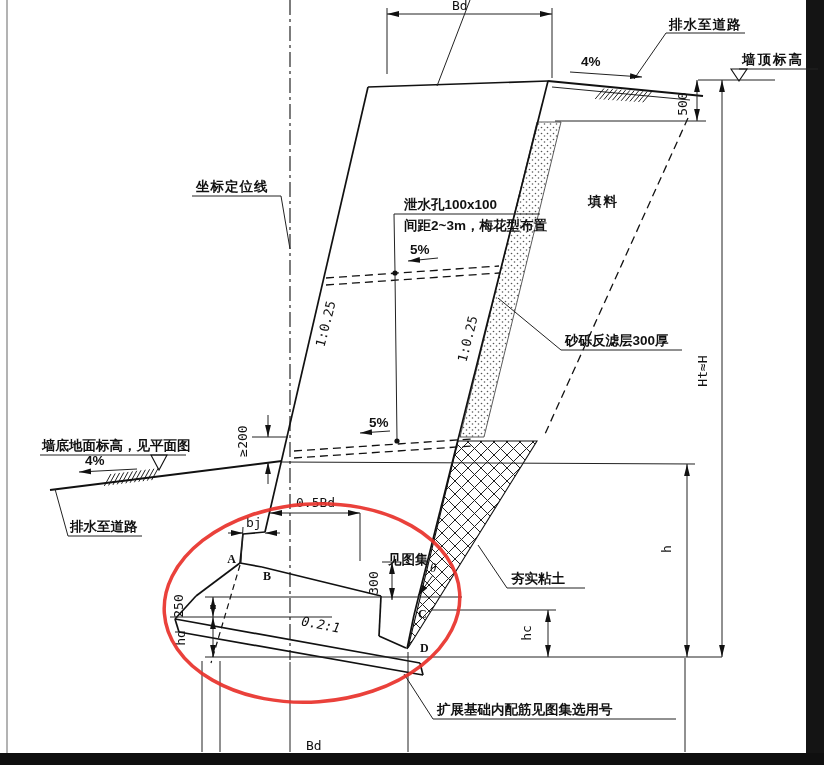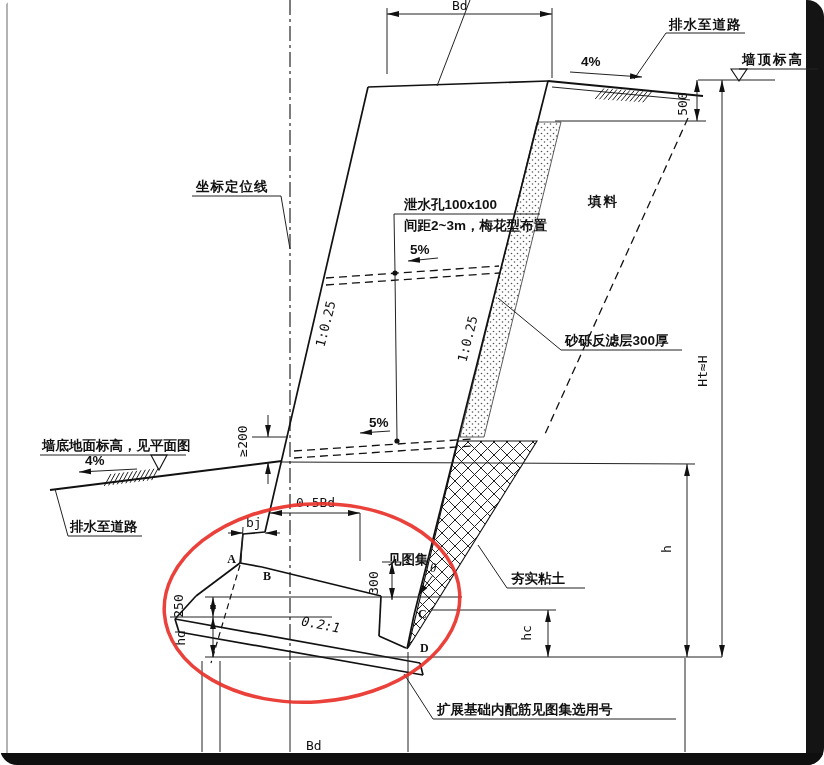--- a/index.html
+++ b/index.html
@@ -1,17 +1,17 @@
 <!DOCTYPE html>
 <html><head>
 <meta charset="utf-8">
 <style>
   html,body{margin:0;padding:0;background:#ffffff;}
   #page{position:relative;width:824px;height:765px;background:#ffffff;overflow:hidden;
-        font-family:"Liberation Sans",sans-serif;border-radius:17px;}
+        font-family:"Liberation Sans",sans-serif;}
   svg{position:absolute;left:0;top:0;}
   text{fill:#111;}
   .cn{font-family:"Liberation Sans",sans-serif;font-weight:bold;font-size:13.5px;}
   .dim{font-family:"DejaVu Sans Mono",monospace;font-size:13px;}
   .thin{stroke:#222;stroke-width:1;fill:none;}
   .main{stroke:#111;stroke-width:1.7;fill:none;}
   .ground{stroke:#111;stroke-width:2.2;fill:none;}
   .dash{stroke:#111;stroke-width:1.3;fill:none;stroke-dasharray:8 5;}
 </style>
 </head>

